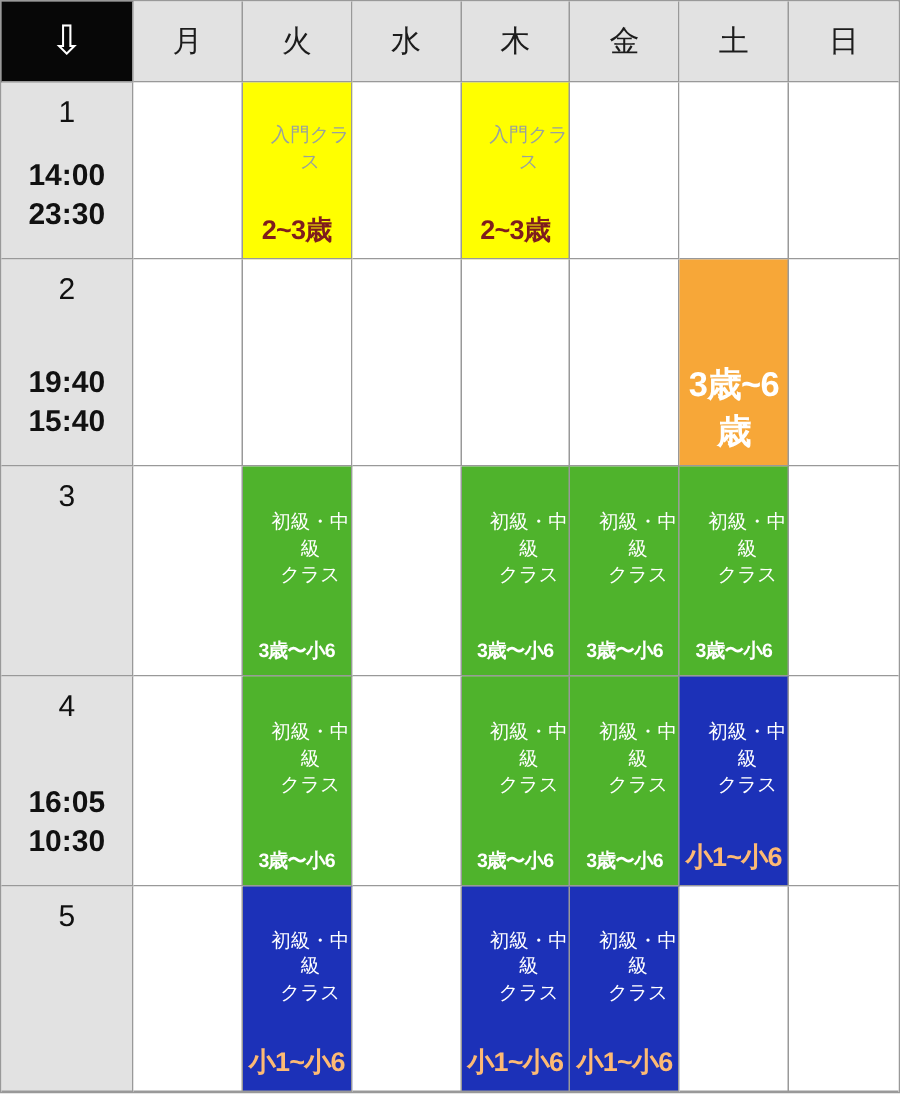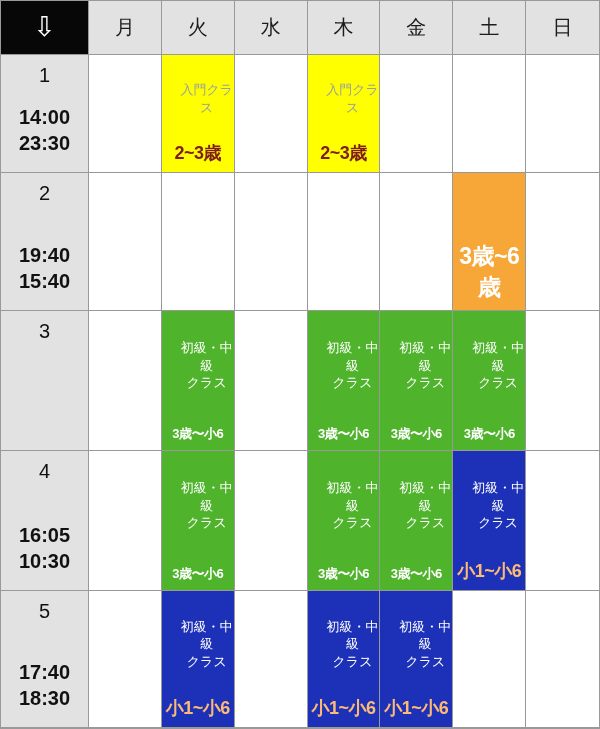--- a/index.html
+++ b/index.html
@@ -188,24 +188,20 @@
   </div>
   <div class="cell day-cell" data-type="blue">
     <div class="class-name">初級・中級
 クラス</div>
     <div class="class-age">小1~小6</div>
   </div>
   <div class="cell day-cell"></div>
 
   <div class="cell time-cell">
     <div class="slot-number">5</div>
-    <div class="slot-times">
-      <div>17:40</div>
-      <div>18:30</div>
-    </div>
   </div>
   <div class="cell day-cell"></div>
   <div class="cell day-cell" data-type="blue">
     <div class="class-name">初級・中級
 クラス</div>
     <div class="class-age">小1~小6</div>
   </div>
   <div class="cell day-cell"></div>
   <div class="cell day-cell" data-type="blue">
     <div class="class-name">初級・中級

